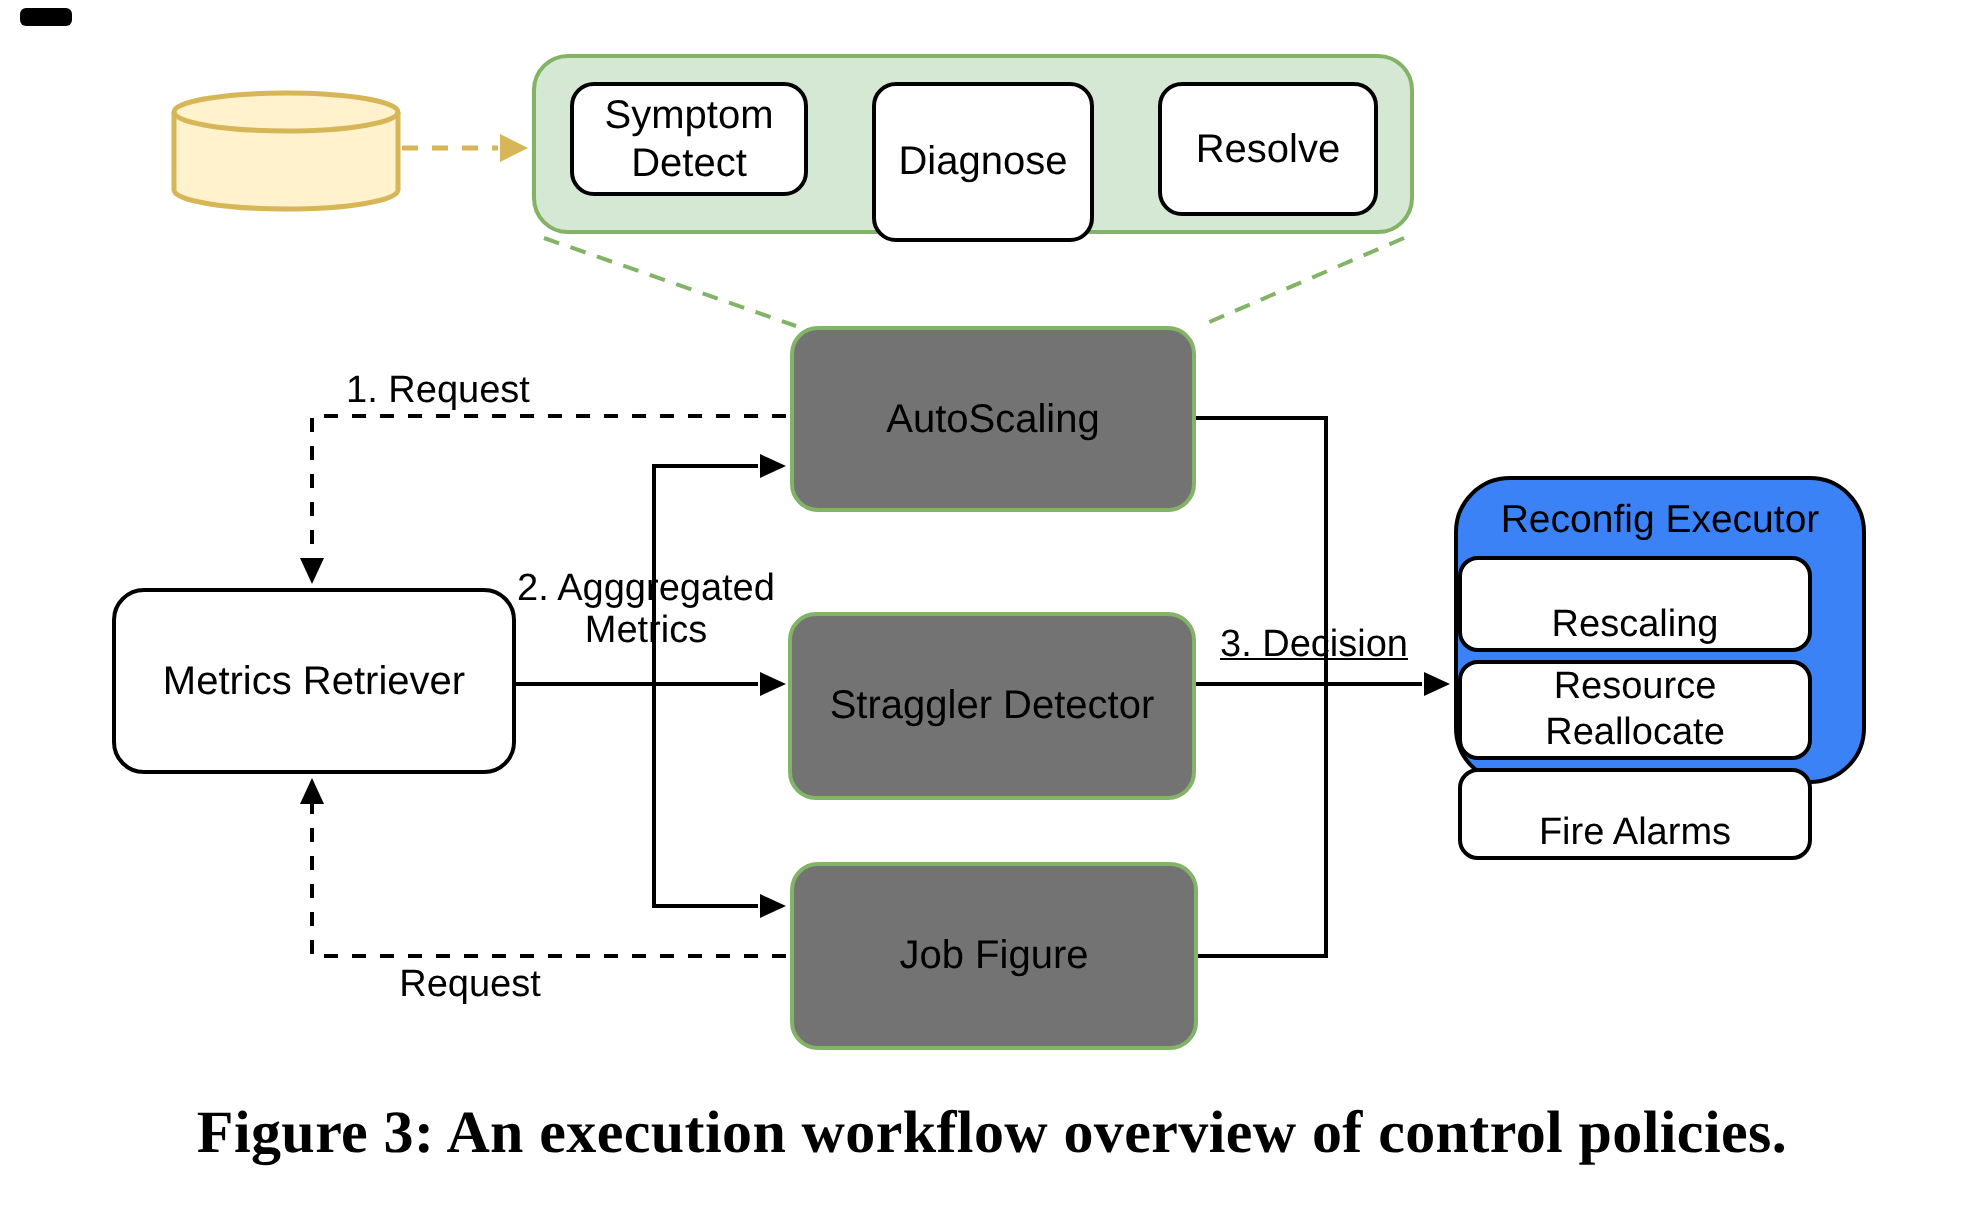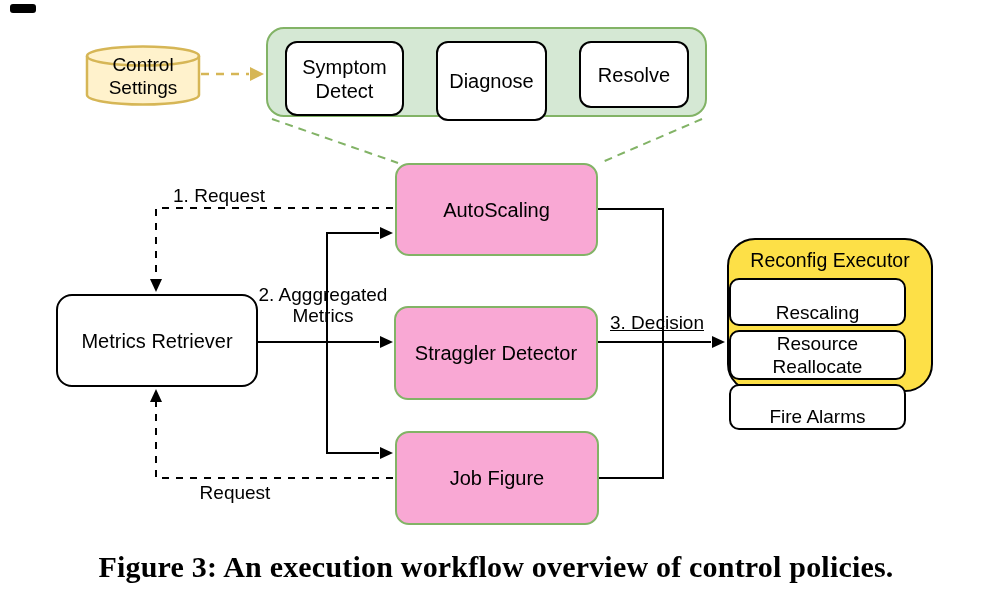--- a/index.html
+++ b/index.html
@@ -20,21 +20,21 @@
     box-sizing: border-box;
     display: flex;
     align-items: center;
     justify-content: center;
     text-align: center;
     z-index: 2;
     font-size: 20px;
     line-height: 24px;
   }
   .green {
-    background: #f9a8d4;
+    background: #737373;
     border: 2px solid #82B366;
   }
   .whitebox {
     background: #ffffff;
     border: 2.5px solid #000000;
   }
   .zoom-panel {
     position: absolute;
     left: 266px; top: 27px; width: 441px; height: 90px;
     box-sizing: border-box;
@@ -56,21 +56,21 @@
     left: 92px; top: 53px; width: 102px;
     z-index: 3;
     font-size: 19px;
     line-height: 23px;
     text-align: center;
   }
   .reconfig {
     position: absolute;
     left: 727px; top: 238px; width: 206px; height: 154px;
     box-sizing: border-box;
-    background: #fde047;
+    background: #3b82f6;
     border: 2.5px solid #000;
     border-radius: 28px;
     z-index: 2;
   }
   .reconfig-title {
     position: absolute;
     left: 0; top: 9px; width: 100%;
     text-align: center;
     font-size: 19.5px;
   }
@@ -157,24 +157,23 @@
       <polygon points="150,279 156,292 162,279" fill="#000"></polygon>
     </g>
     <g>
       <path d="M393 478 H156 V402" stroke="#000" stroke-width="2" fill="none" stroke-dasharray="7 7"></path>
       <polygon points="150,402 156,389 162,402" fill="#000"></polygon>
     </g>
   </svg>
 
   <div class="corner-mark"></div>
 
-  <div class="cyl-label">Control Settings</div>
 
   <div class="zoom-panel"></div>
-  <div class="node whitebox step" style="left:285px; top:41px; width:119px; height:75px;">
+  <div class="node whitebox step" style="left:285px; top:41px; width:119px; height:57px;">
     <span class="force-narrow">Symptom Detect</span>
   </div>
   <div class="node whitebox step" style="left:436px; top:41px; width:111px; height:80px;">
     <span>Diagnose</span>
   </div>
   <div class="node whitebox step" style="left:579px; top:41px; width:110px; height:67px;">
     <span>Resolve</span>
   </div>
 
   <div class="node green" style="left:395px; top:163px; width:203px; height:93px; border-radius:14px;">

